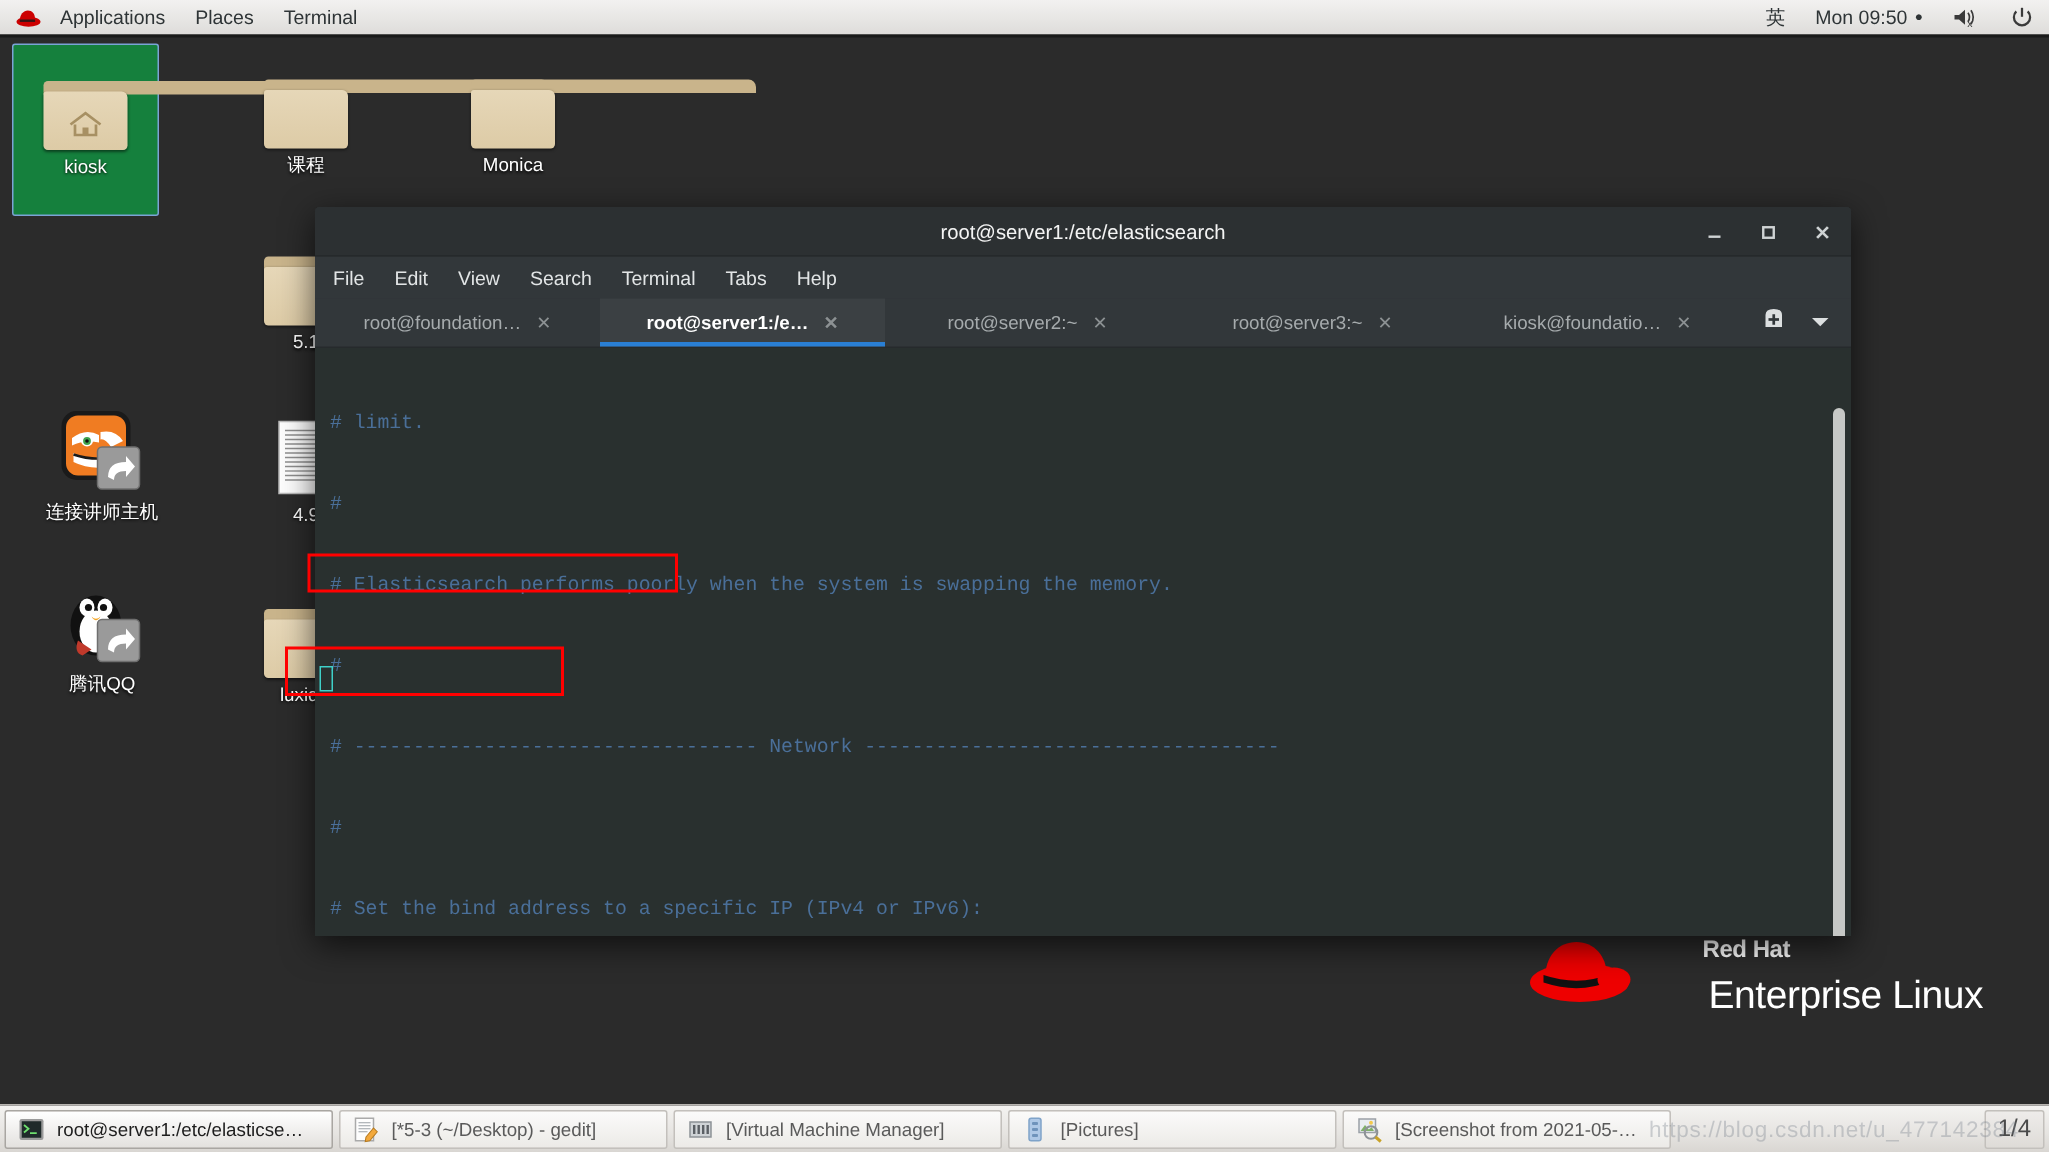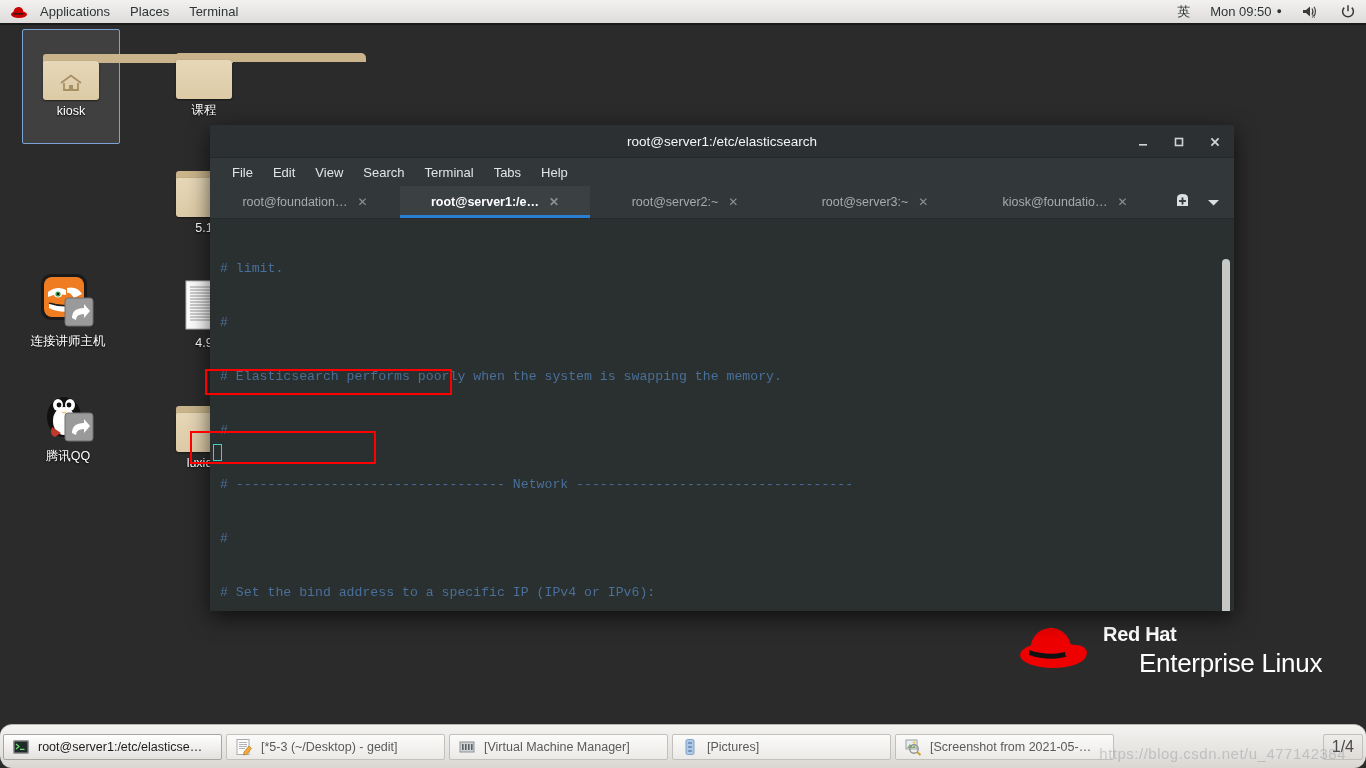--- a/index.html
+++ b/index.html
@@ -41,45 +41,44 @@
     color: #ffffff;
     font-size: 12.5px;
     text-shadow: 0 1px 2px rgba(0,0,0,0.9);
   }
   .dicon .glyph {
     height: 62px; display: flex; align-items: flex-end; justify-content: center;
     margin-bottom: 4px;
   }
   .dicon .cap { line-height: 15px; word-wrap: break-word; }
   .dicon.selected {
-    background: #404040;
+    background: #15803d;
     border: 1px solid #7ba3d6;
     border-radius: 2px;
-    margin-left: 14px;
   }
   .folder {
     width: 56px; height: 46px; position: relative;
   }
   .folder .tab {
     position: absolute; left: 0; top: 0; width: 24px; height: 9px;
     background: #c9b48b; border-radius: 3px 5px 0 0;
   }
   .folder .body {
     position: absolute; left: 0; top: 7px; width: 56px; height: 39px;
     background: linear-gradient(to bottom,#e6d7b8 0%, #ddcba6 100%);
     border-radius: 2px 4px 3px 3px;
     box-shadow: 0 1px 2px rgba(0,0,0,.5);
   }
   .home-glyph {
     position:absolute; left: 16px; top: 20px; width: 24px; height: 18px;
   }
 
   
   #term-window {
-    position: absolute; left: 210px; top: 125px;
+    position: absolute; left: 210px; top: 138px;
     width: 1024px; height: 486px;
     background: #2f3436;
     box-shadow: 0 6px 22px rgba(0,0,0,0.65);
     border-radius: 3px 3px 0 0;
     overflow: hidden;
   }
   #titlebar {
     height: 33px; background: #2c3032;
     display: flex; align-items: center; position: relative;
     border-bottom: 1px solid #25292b;
@@ -92,21 +91,21 @@
     position: absolute; right: 8px; top: 0; height: 33px;
     display: flex; align-items: center; gap: 14px;
   }
   .wbtn {
     width: 22px; height: 22px; display:flex; align-items:center; justify-content:center;
     color: #cfd3d4; font-size: 13px; cursor: pointer;
   }
 
   #menubar {
     height: 28px; background: #32373a;
-    display: flex; align-items: center; padding-left: 12px; gap: 0;
+    display: flex; align-items: center; padding-left: 2px; gap: 0;
   }
   .menu-item {
     color: #e2e5e6; font-size: 13px; padding: 3px 10px; cursor: pointer;
   }
 
   #tabbar {
     height: 33px; background: #32373a;
     display: flex; align-items: stretch;
     border-bottom: 1px solid #262a2c;
   }
@@ -160,30 +159,30 @@
   .cursor-box {
     position: absolute; border: 1px solid #3fd0c9; pointer-events: none;
   }
 
   
   #branding {
     position: absolute; left: 1017px; top: 620px;
     display: flex; align-items: center; gap: 14px;
     color: #ffffff;
   }
-  #brand-text .l1 { font-size: 20px; font-weight: bold; letter-spacing: -0.3px; line-height: 28px;}
+  #brand-text .l1 { font-size: 16px; font-weight: bold; letter-spacing: -0.3px; line-height: 28px; margin-left: 32px;}
   #brand-text .l2 { font-size: 26px; font-weight: normal; letter-spacing: -0.3px; line-height: 30px; margin-left: 36px;}
 
   
   #taskbar {
     position: absolute; left: 0; bottom: 0;
-    width: 1366px; height: 44px;
+    width: 1366px; height: 32px;
     background: linear-gradient(to bottom, #f4f3f1 0%, #e6e4e1 60%, #d9d6d2 100%);
     border-top: 1px solid #b8b5b1;
-    display: flex; align-items: center; padding: 0 3px; gap: 4px; border-radius: 12px;
+    display: flex; align-items: center; padding: 0 3px; gap: 4px;
   }
   .task {
     display: flex; align-items: center; gap: 8px;
     height: 26px; padding: 0 8px;
     border: 1px solid #c3c0bc; border-radius: 2px;
     background: linear-gradient(to bottom,#fbfbfa,#eceae7);
     font-size: 12.5px; color: #5a5a5a;
     flex: 1 1 0; min-width: 0; max-width: 219px;
     overflow: hidden; white-space: nowrap;
     cursor: pointer;
@@ -275,20 +274,29 @@
   <div class="dicon" style="left:155px; top:37px;">
     <div class="glyph">
       <div class="folder">
           <div class="tab"></div>
           <div class="body"></div>
         </div>
     </div>
     <div class="cap">课程</div>
   </div>
 
+  <div class="dicon" style="left:293px; top:37px;">
+    <div class="glyph">
+      <div class="folder">
+          <div class="tab"></div>
+          <div class="body"></div>
+        </div>
+    </div>
+    <div class="cap">Monica</div>
+  </div>
 
 
   <div class="dicon" style="left:19px; top:268px;">
     <div class="glyph">
       <svg width="58" height="58" viewBox="0 0 58 58">
         <rect x="2" y="2" width="46" height="46" rx="10" fill="#1a1a1a"></rect>
         <rect x="5" y="5" width="40" height="40" rx="8" fill="#f07c22"></rect>
         <path d="M9 20 Q18 13 27 18 L27 23 Q17 21 9 25 Z" fill="#ffffff"></path>
         <path d="M28 16 Q38 14 43 22 L35 26 Q31 20 28 21 Z" fill="#ffffff"></path>
         <ellipse cx="19" cy="22" rx="4" ry="3.6" fill="#ffffff"></ellipse>

